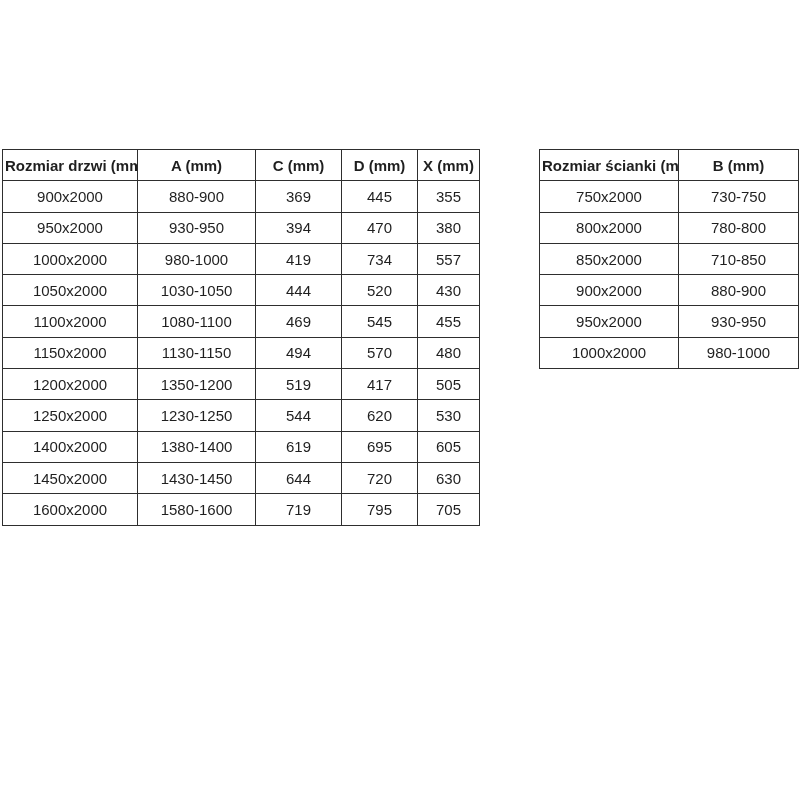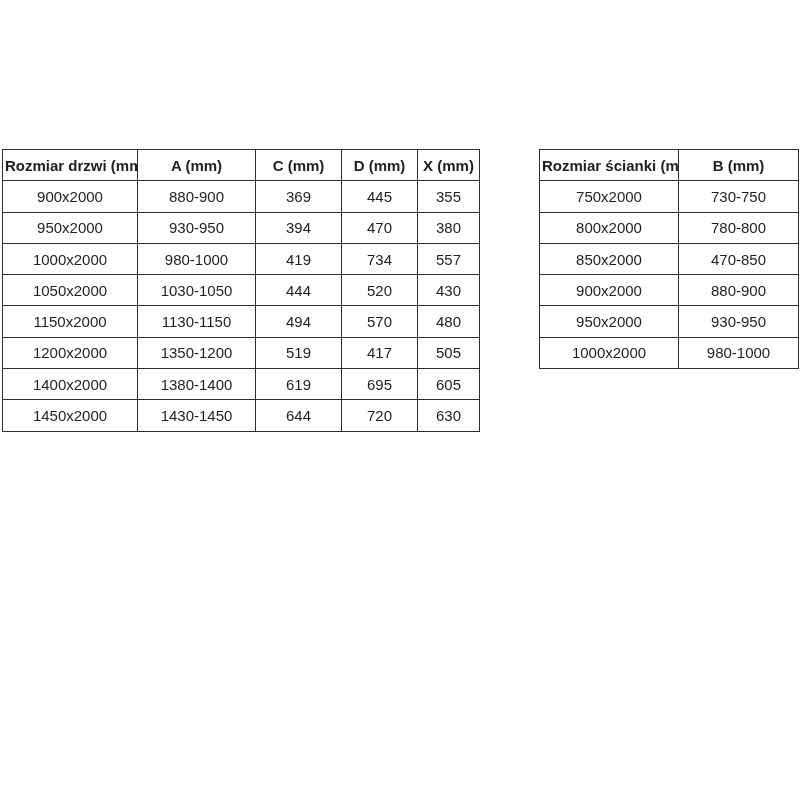--- a/index.html
+++ b/index.html
@@ -96,46 +96,67 @@
           <td>557</td>
         </tr>
         <tr>
           <td>1050x2000</td>
           <td>1030-1050</td>
           <td>444</td>
           <td>520</td>
           <td>430</td>
         </tr>
         <tr>
+          <td>1100x2000</td>
+          <td>1080-1100</td>
+          <td>469</td>
+          <td>545</td>
+          <td>455</td>
+        </tr>
+        <tr>
           <td>1150x2000</td>
           <td>1130-1150</td>
           <td>494</td>
           <td>570</td>
           <td>480</td>
         </tr>
         <tr>
           <td>1200x2000</td>
           <td>1350-1200</td>
           <td>519</td>
           <td>417</td>
           <td>505</td>
         </tr>
         <tr>
+          <td>1250x2000</td>
+          <td>1230-1250</td>
+          <td>544</td>
+          <td>620</td>
+          <td>530</td>
+        </tr>
+        <tr>
           <td>1400x2000</td>
           <td>1380-1400</td>
           <td>619</td>
           <td>695</td>
           <td>605</td>
         </tr>
         <tr>
           <td>1450x2000</td>
           <td>1430-1450</td>
           <td>644</td>
           <td>720</td>
           <td>630</td>
+        </tr>
+        <tr>
+          <td>1600x2000</td>
+          <td>1580-1600</td>
+          <td>719</td>
+          <td>795</td>
+          <td>705</td>
         </tr>
       </tbody>
   </table>
 
   <table class="tbl" id="wall-table">
     <colgroup>
       <col style="width:139px">
       <col style="width:120px">
     </colgroup>
     <thead>
@@ -148,21 +169,21 @@
         <tr>
           <td>750x2000</td>
           <td>730-750</td>
         </tr>
         <tr>
           <td>800x2000</td>
           <td>780-800</td>
         </tr>
         <tr>
           <td>850x2000</td>
-          <td>470-850</td>
+          <td>710-850</td>
         </tr>
         <tr>
           <td>900x2000</td>
           <td>880-900</td>
         </tr>
         <tr>
           <td>950x2000</td>
           <td>930-950</td>
         </tr>
         <tr>

